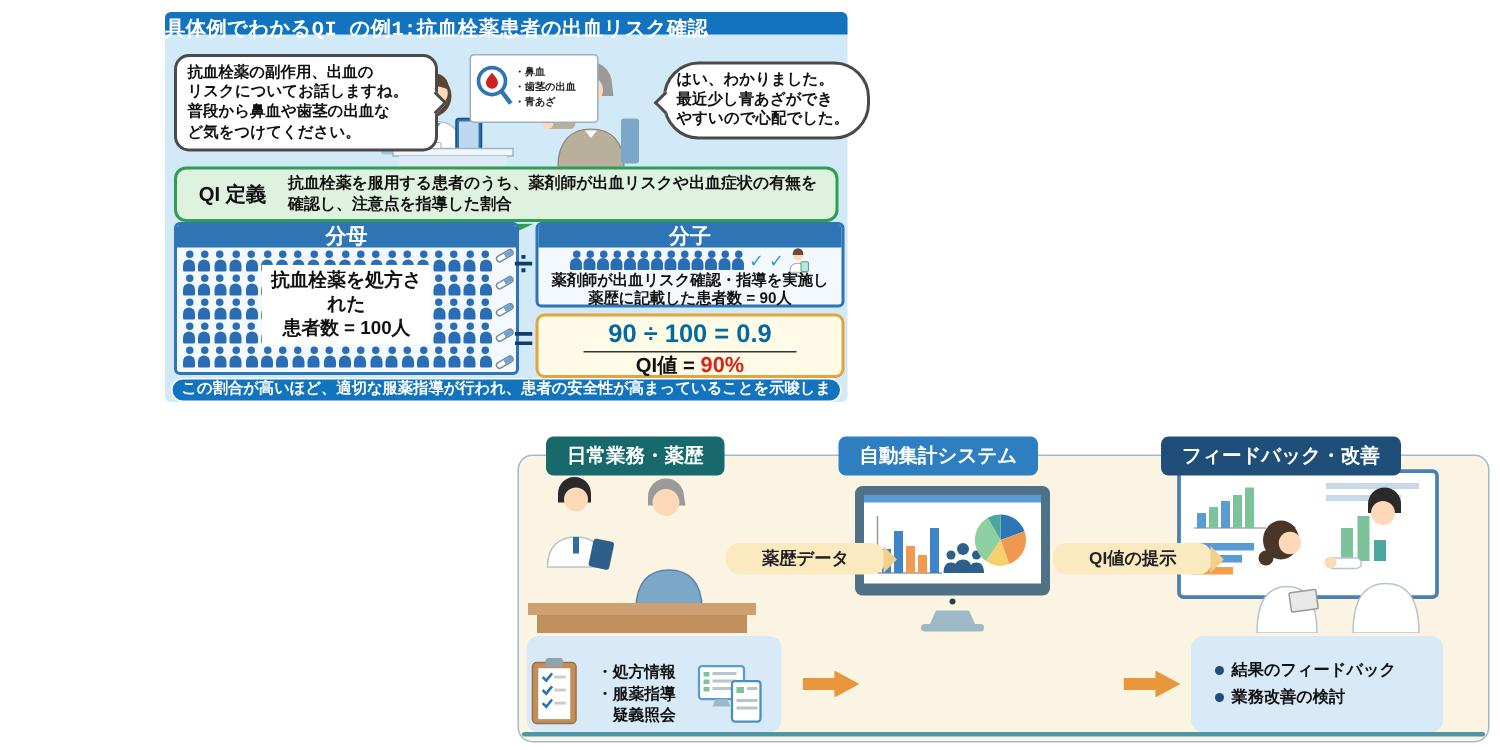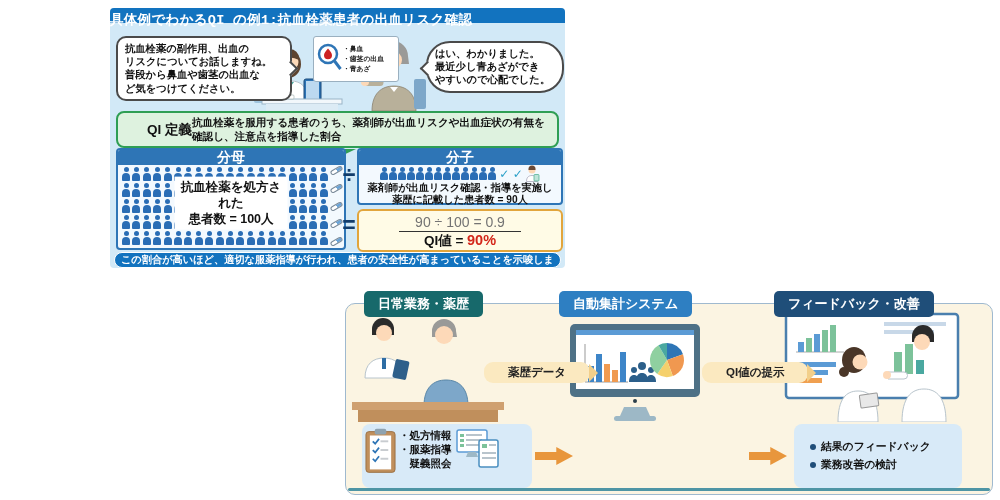--- a/index.html
+++ b/index.html
@@ -12,29 +12,29 @@
   #panel1 { left:110px; top:8px; width:455px; height:260px; background:#d2e9f7; border-radius:4px; }
   .p1-title { left:0; top:0; width:100%; height:15px; background:#1273bf; color:#fff;
               font-weight:bold; font-size:13.5px; text-align:left; line-height:25px;
               border-radius:4px 4px 0 0; letter-spacing:.3px;font-family:Liberation Mono, monospace; }
   .scene1 { left:0; top:25px; width:100%; height:78px; }
   .bubble { background:#fff; border:2px solid #4a4a4a; border-radius:10px; padding:4px 7px;
             font-weight:bold; font-size:10.3px; line-height:1.28; color:#111; z-index:4; }
   .bubble::after { content:""; position:absolute; width:9px; height:9px; background:#fff; top:42%; }
   .bubble-left { left:6px; top:3px; width:176px; }
   .bubble-left::after { right:-6px; border-top:2px solid #4a4a4a; border-right:2px solid #4a4a4a; transform:rotate(45deg); }
-  .bubble-right { left:316px; top:8px; width:138px;border-radius:24px; }
+  .bubble-right { left:332px; top:8px; width:138px;border-radius:24px; }
   .bubble-right::after { left:-6px; border-bottom:2px solid #4a4a4a; border-left:2px solid #4a4a4a; transform:rotate(45deg); }
   .symptom-card { left:203px; top:3px; width:86px; height:46px; background:#fff; border:1.5px solid #9ab0c0;
                   border-radius:3px; display:flex; align-items:center; padding:2px; z-index:3; }
   .symptom-list { font-size:6.8px; font-weight:bold; color:#222; line-height:1.5; }
 
   .qi-def { left:6px; top:103px; width:443px; height:37px; background:#def2df; border:2px solid #2f9e54;
             border-radius:8px; display:flex; align-items:center; }
-  .qi-def-label { width:74px; text-align:right; font-weight:bold; font-size:13.5px; color:#111; }
+  .qi-def-label { width:74px; text-align:center; font-weight:bold; font-size:13.5px; color:#111; }
   .qi-def-text { flex:1; font-weight:bold; font-size:10.6px; line-height:1.3; color:#111; padding-right:6px; }
   .varrow { left:208px; top:141px; width:38px; height:9px; background:#2f9e54;
             clip-path:polygon(0 0,100% 0,50% 100%); }
 
   .calc-header { height:15px; background:#2e75b6; color:#fff; font-weight:bold; font-size:14px;
                  text-align:center; line-height:15px; border-radius:2px 2px 0 0; }
   .den-box { left:6px; top:140px; width:230px; height:102px; background:#f3f9fe; border:2px solid #2e75b6; border-radius:4px; }
   .pgrid { position:absolute; left:4px; right:16px; top:17px; bottom:3px; display:flex; flex-direction:column; justify-content:space-between; }
   .prow { display:flex; justify-content:space-between; height:14px; }
   .pico { position:relative; width:8px; height:14px; display:inline-block; flex:0 0 auto; }
@@ -50,21 +50,21 @@
   .num-row { display:flex; align-items:center; justify-content:center; gap:1px; height:17px; }
   .check { color:#2aa0c8; font-weight:bold; font-size:12px; margin-left:2px; }
   .num-caption { font-weight:bold; font-size:10.2px; line-height:1.22; text-align:center; color:#111; }
 
   .ops { left:229px; top:140px; width:20px; height:102px; }
   .op { position:absolute; width:100%; text-align:center; font-weight:bold; font-size:23px; color:#123c6b; }
   .op-div { top:14px; } .op-eq { top:64px; }
 
   .eq-box { left:247px; top:201px; width:206px; height:43px; background:#fffbe6; border:2px solid #e2a53c;
             border-radius:6px; text-align:center; padding-top:2px; }
-  .eq-line1 { display:inline-block; font-weight:normal; font-size:14px; color:#737373;
+  .eq-line1 { display:inline-block; font-weight:bold; font-size:17px; color:#0369a1;
               border-bottom:1.5px solid #333; padding:0 16px 1px; }
   .eq-line2 { font-weight:bold; font-size:13.5px; color:#111; }
   .eq-val { color:#d4261a; font-size:14.5px; }
 
   .p1-footer { left:4px; top:244px; width:447px; height:16px; background:#1273bf; border:1px solid #fff;
                border-radius:8px; color:#fff; font-weight:bold; font-size:10.2px; text-align:center; line-height:14px; }
 
   
   #panel2 { left:345px; top:303px; width:648px; height:192px; background:#fbf4e2;
             border:1.5px solid #9fb9cf; border-radius:10px; }
@@ -75,21 +75,21 @@
   .hdr3 { left:428px; background:#1f4e79; }
 
   .fbadge { background:#fbe9c0; border-radius:9px; padding:3px 24px; font-weight:bold; font-size:11.5px;
             color:#222; z-index:4; }
   .fbadge::after { content:""; position:absolute; right:-8px; top:50%; transform:translateY(-50%);
                    border-left:9px solid #f2cf8a; border-top:9px solid transparent; border-bottom:9px solid transparent; }
   .fbadge1 { left:138px; top:58px; }
   .fbadge2 { left:356px; top:58px; }
 
   .stepbox { top:120px; height:64px; background:#d8eaf8; border-radius:8px; }
-  .box1 { left:16px; width:170px; display:flex; align-items:flex-start; gap:3px; padding:4px 3px; }
+  .box1 { left:5px; width:170px; display:flex; align-items:flex-end; gap:13px; padding:4px 3px; }
   .box2 { left:234px; width:164px; }
   .box3 { left:448px; width:168px; display:flex; flex-direction:column; justify-content:center; padding-left:16px; gap:4px; }
   .b1-items { font-weight:bold; font-size:10.5px; line-height:1.35; color:#111; }
   .b2-title { position:absolute; left:32px; top:8px; font-weight:bold; font-size:10.5px; color:#111; }
   .busts { position:absolute; left:36px; bottom:7px; display:flex; gap:7px; }
   .bust { position:relative; width:17px; height:15px; }
   .bust::before { content:""; position:absolute; top:0; left:50%; margin-left:-3.5px; width:7px; height:7px; border-radius:50%; background:#2c3f63; }
   .bust::after { content:""; position:absolute; bottom:0; left:50%; margin-left:-7.5px; width:15px; height:7px; border-radius:8px 8px 0 0; background:#2c3f63; }
   .b3-item { position:relative; font-weight:bold; font-size:10.8px; color:#111; padding-left:11px; }
   .b3-item::before { content:""; position:absolute; left:0; top:4px; width:6px; height:6px; border-radius:50%; background:#1f4e79; }

